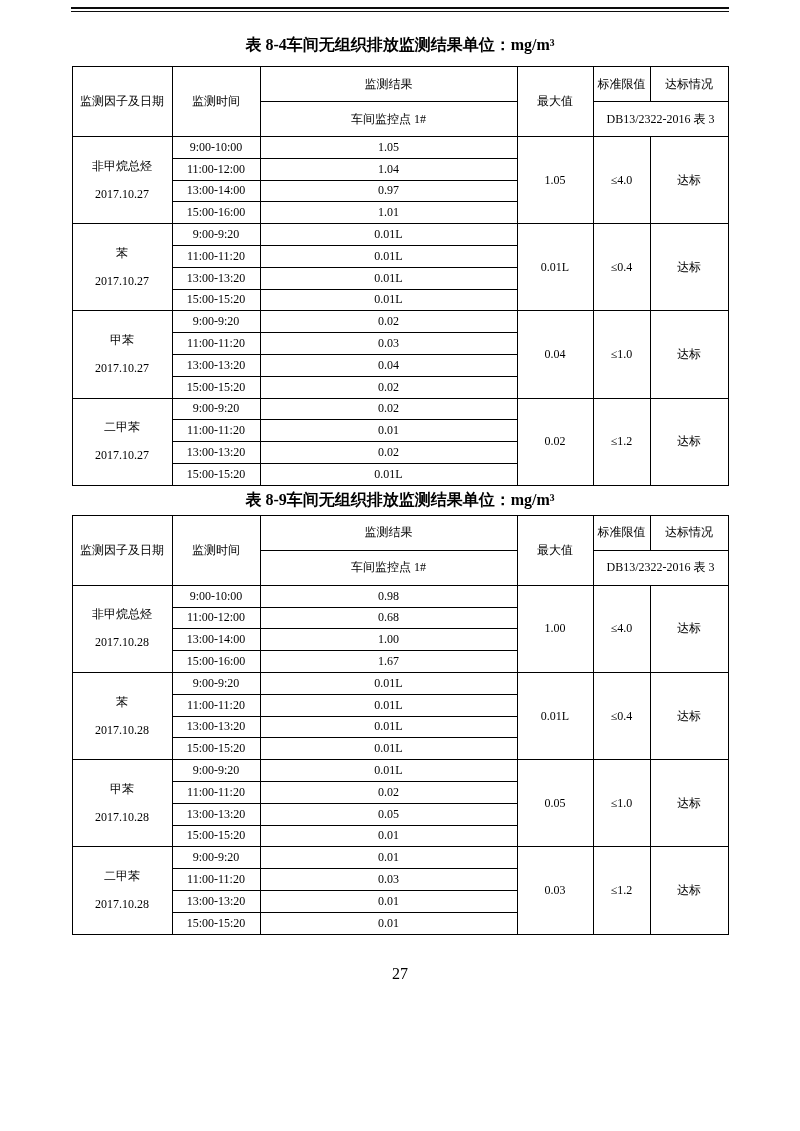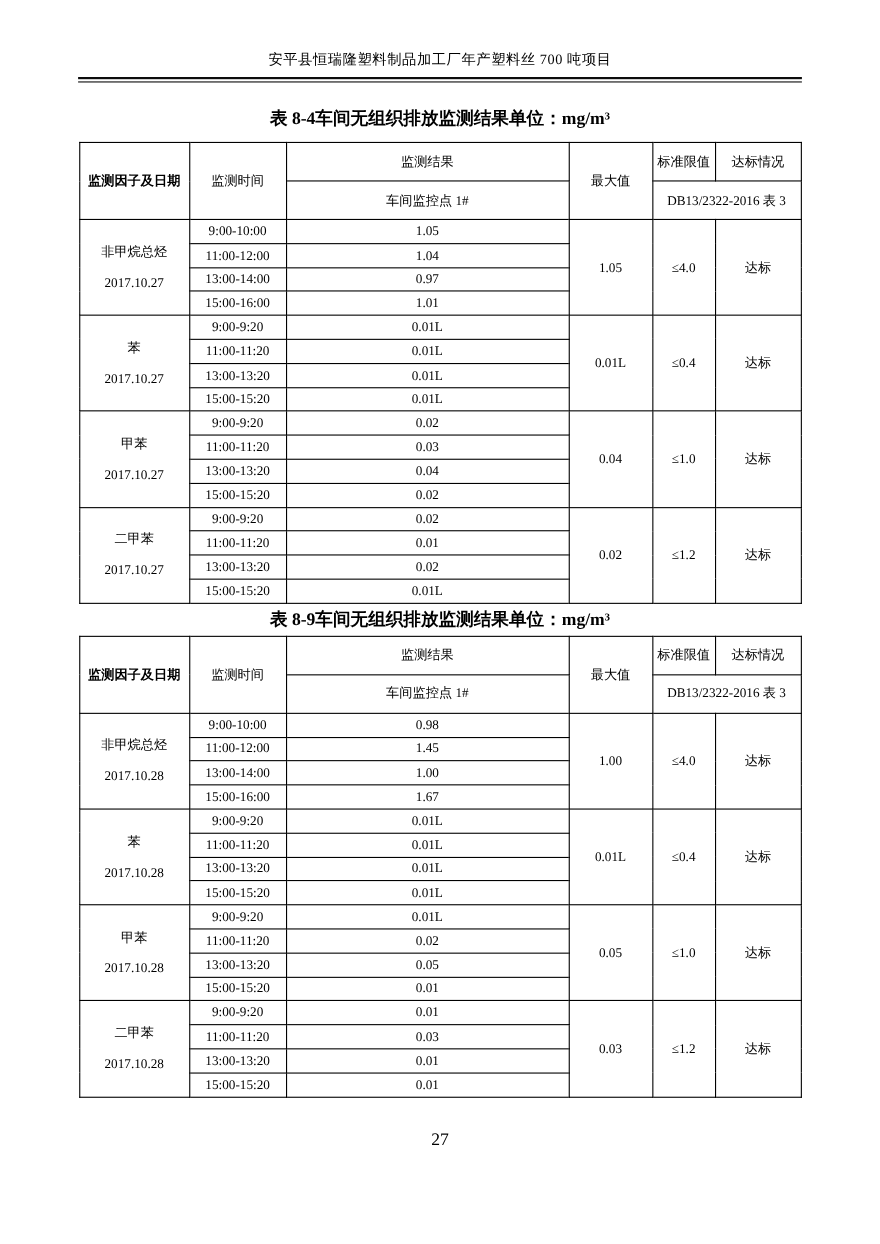--- a/index.html
+++ b/index.html
@@ -30,30 +30,29 @@
   }
   table.monitor.second { margin-top:4px; }
   table.monitor td {
     border:1px solid #000; text-align:center; vertical-align:middle;
     font-size:12px; padding:0; overflow:hidden; line-height:1.25;
   }
   tr.hrow td { height:34px; }
   tr.drow td { height:20.8px; }
   td.c-factor { padding:0 8px; }
   td.c-factor .factor-name { margin-bottom:13px; }
-  td.h-factor { padding:0 10px; line-height:1.7;font-weight:bold; }
+  td.h-factor { padding:0 10px; line-height:1.7; }
   td.h-standard { font-size:12px; }
   .page-number { margin-top:30px; text-align:center; font-size:16px; }
 </style>
 </head>
 <body>
 
 <div class="page">
 
-  <div class="doc-header">安平县恒瑞隆塑料制品加工厂年产塑料丝 700 吨项目</div>
   <div class="header-rule"></div>
 
   <div class="tbl-title first">
     <span>表 8-4</span>
     <span>车间无组织排放监测结果</span>
     <span>单位：mg/m³</span>
   </div>
 
   <table class="monitor">
     <colgroup>
@@ -211,21 +210,21 @@
         <div>2017.10.28</div>
       </td>
       <td>9:00-10:00</td>
       <td>0.98</td>
       <td rowspan="4">1.00</td>
       <td rowspan="4">≤4.0</td>
       <td rowspan="4">达标</td>
     </tr>
     <tr class="drow">
           <td>11:00-12:00</td>
-          <td>1.45</td>
+          <td>0.68</td>
         </tr>
     <tr class="drow">
           <td>13:00-14:00</td>
           <td>1.00</td>
         </tr>
     <tr class="drow">
           <td>15:00-16:00</td>
           <td>1.67</td>
         </tr>
 

